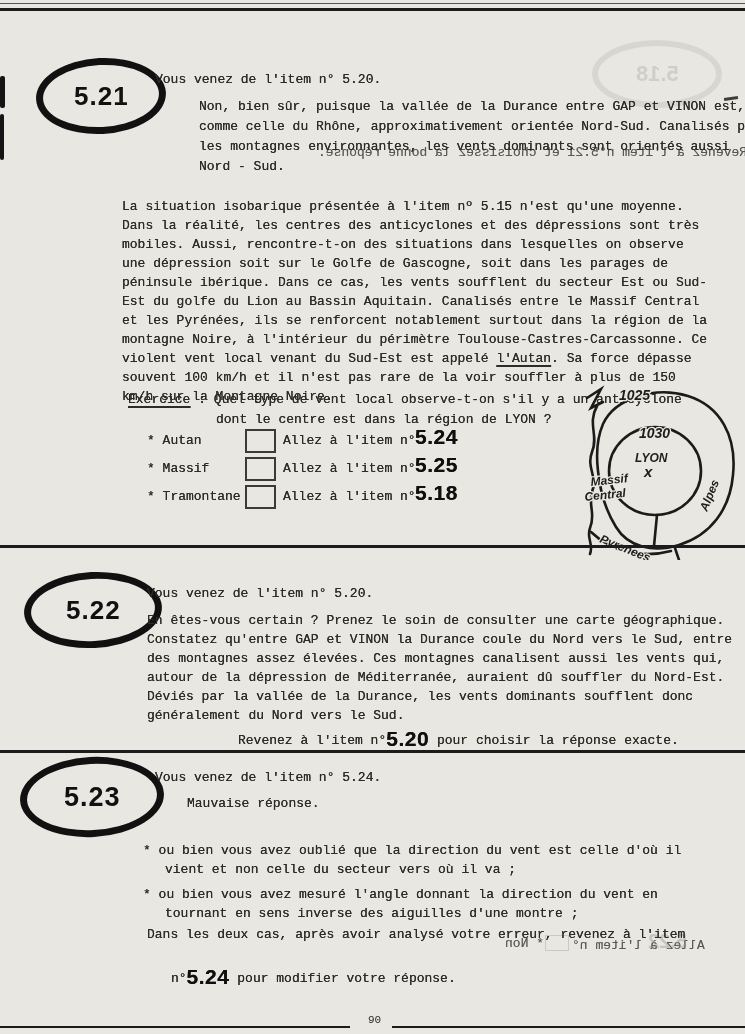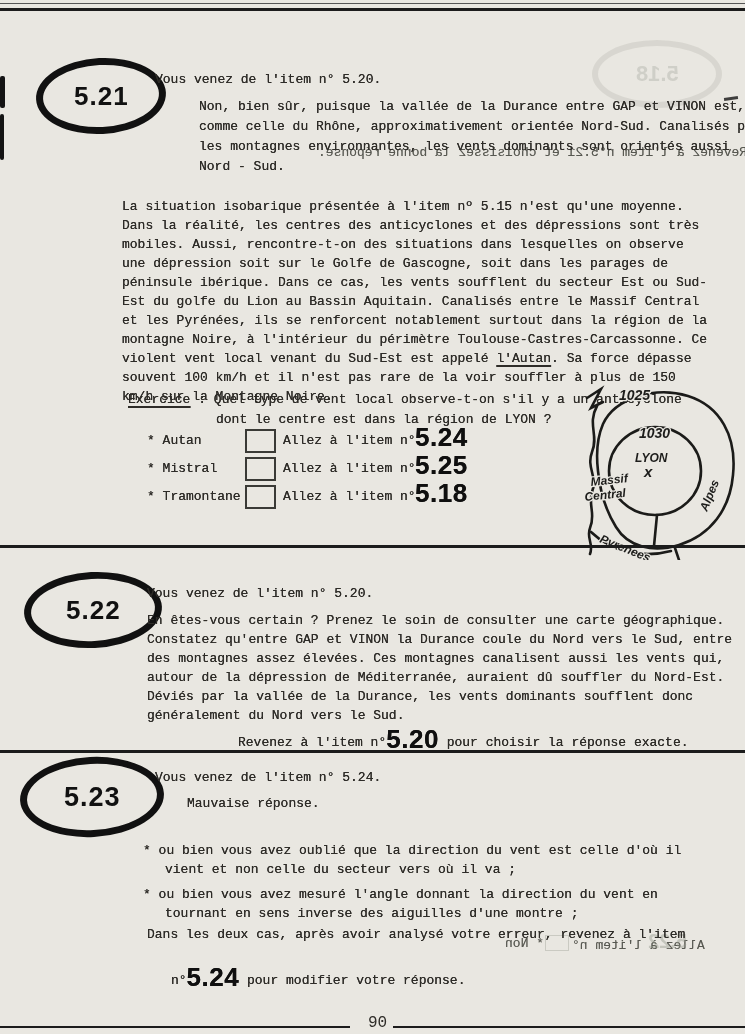--- a/index.html
+++ b/index.html
@@ -29,21 +29,21 @@
   
   .optrow{position:absolute;height:24px;}
   .optrow .star{position:absolute;left:0;top:0;margin-left:22px;}
   .checkbox{
     position:absolute;width:27px;height:20px;border:2px solid #3a3a36;
     background:transparent;top:-2px;
   }
   .goto{position:absolute;top:0;}
   .bignum{
     font-family:"Liberation Sans","DejaVu Sans",sans-serif;
-    font-weight:bold;font-size:26px;color:#0f0f0f;letter-spacing:.5px;
+    font-weight:bold;font-size:21px;color:#0f0f0f;letter-spacing:.5px;
     line-height:18px;vertical-align:-2px;
   }
   .u{text-decoration:underline;text-decoration-thickness:1.5px;text-underline-offset:3px;}
   .hang{padding-left:22px;text-indent:-22px;}
   
   #map text{
     font-family:"Liberation Sans","DejaVu Sans",sans-serif;
     font-style:italic;font-weight:bold;fill:#1d1d1b;
     paint-order:stroke;stroke:#e9e7e1;stroke-width:2.5px;
   }
@@ -53,21 +53,21 @@
   .ghost-badge{
     position:absolute;width:118px;height:56px;border:6px solid rgba(150,152,142,.20);
     border-radius:50%;display:flex;align-items:center;justify-content:center;
   }
   .ghost-badge span{
     font-family:"Liberation Sans",sans-serif;font-weight:bold;font-size:22px;
     color:rgba(150,152,142,.30);transform:scaleX(-1);
   }
   .ghost-box{position:absolute;width:22px;height:14px;border:1.5px solid rgba(145,150,138,.35);filter:blur(.5px);}
   .artifact{position:absolute;background:#141414;}
-  .pagenum{position:absolute;font-size:16px;color:#2e2c28;}
+  .pagenum{position:absolute;font-size:11px;color:#2e2c28;}
 </style>
 </head>
 <body>
 
 <div id="page">
 
   <div class="rule-thin" style="top:3px;"></div>
   <div class="rule" style="top:8px;height:3px;"></div>
 
   <div class="artifact" style="left:0;top:76px;width:5px;height:32px;border-radius:2px;"></div>
@@ -100,21 +100,21 @@
   </div>
   <div class="abs t" style="left:216px;top:410px;">dont le centre est dans la région de LYON ?</div>
 
   <div class="optrow t" style="left:125px;top:431px;width:480px;">
     <span class="star">* Autan</span>
     <span class="checkbox" style="left:120px;"></span>
     <span class="goto" style="left:158px;">Allez à l'item n°</span>
     <span class="goto bignum" style="left:290px;top:-3px;">5.24</span>
   </div>
   <div class="optrow t" style="left:125px;top:459px;width:480px;">
-    <span class="star">* Mistral</span>
+    <span class="star">* Massif</span>
     <span class="checkbox" style="left:120px;"></span>
     <span class="goto" style="left:158px;">Allez à l'item n°</span>
     <span class="goto bignum" style="left:290px;top:-3px;">5.25</span>
   </div>
   <div class="optrow t" style="left:125px;top:487px;width:480px;">
     <span class="star">* Tramontane</span>
     <span class="checkbox" style="left:120px;"></span>
     <span class="goto" style="left:158px;">Allez à l'item n°</span>
     <span class="goto bignum" style="left:290px;top:-3px;">5.18</span>
   </div>

